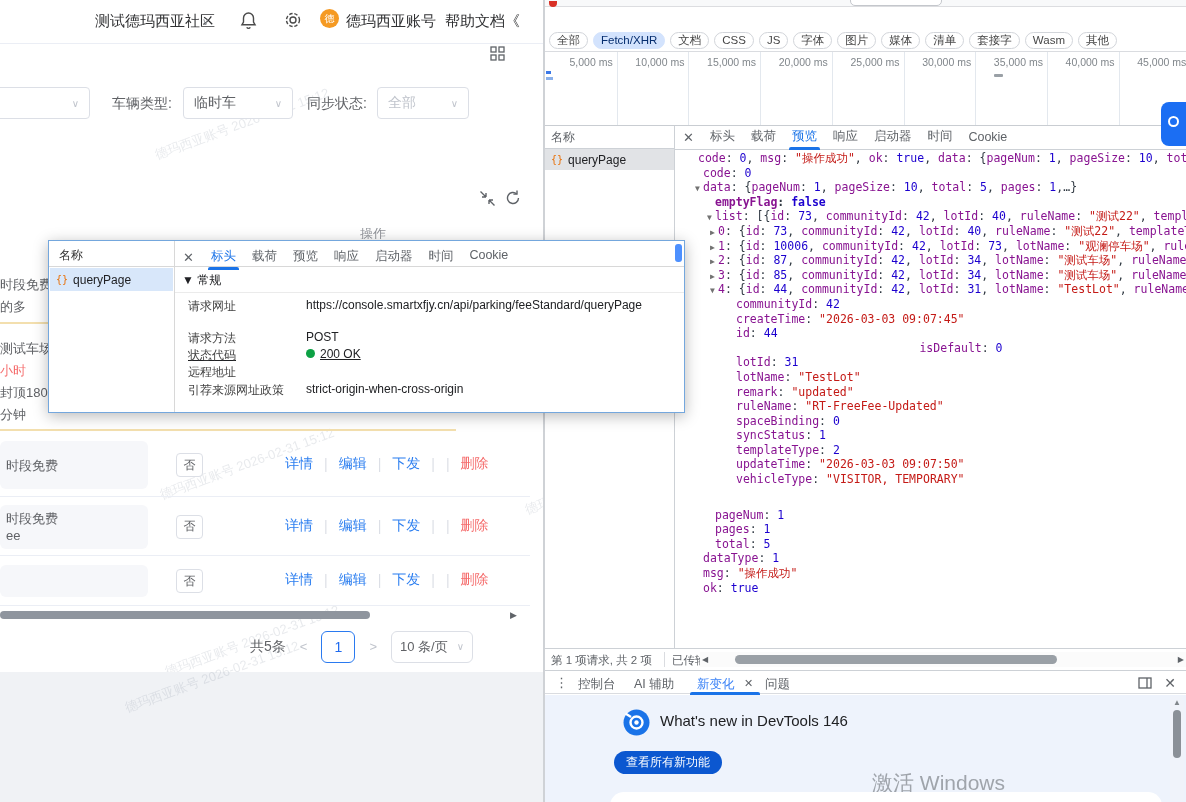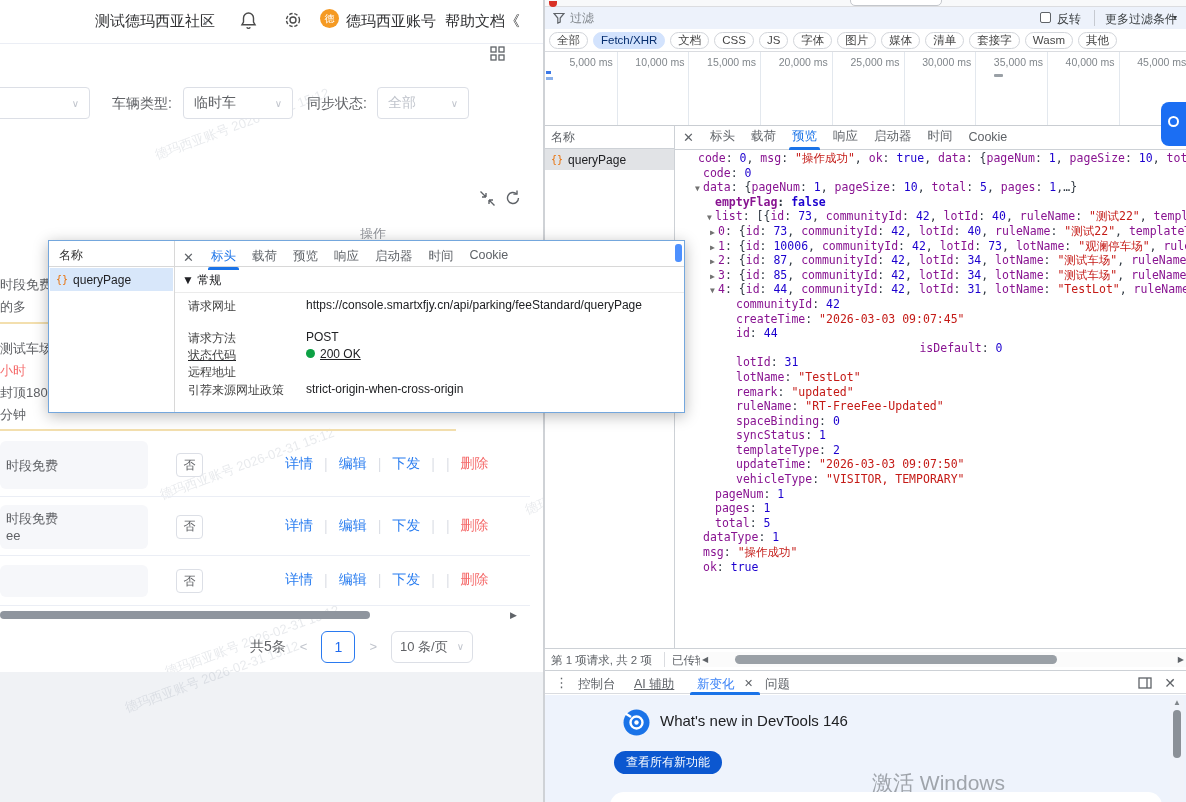--- a/index.html
+++ b/index.html
@@ -264,33 +264,20 @@
     <div class="footer-bg"></div>
     <span class="wm" style="left:120px; top:668px;">德玛西亚账号 2026-02-31 15:12</span>
   </div>
 
   <div class="devtools">
     <div class="dt-sliver">
       <span class="rec-dot"></span>
       <span class="sliver-pill"></span>
     </div>
 
-    <div class="filter-bar">
-      <span style="margin-left:8px;">
-        <svg class="icon-svg" width="12" height="12" viewBox="0 0 12 12">
-            <path d="M1 1.5h10L7.2 6v4L4.8 11V6z" fill="none" stroke="#5f6368" stroke-width="1.2"></path>
-          </svg>
-      </span>
-      <span class="filter-ph">过滤</span>
-      <span class="inv-box"></span>
-      <span class="inv-label">反转</span>
-      <span class="fb-div"></span>
-      <span class="more-filters">更多过滤条件</span>
-      <span class="mf-caret">▾</span>
-    </div>
 
     <div class="chips" id="dt-chips">
         <span class="chip">全部</span>
         <span class="chip active">Fetch/XHR</span>
         <span class="chip">文档</span>
         <span class="chip">CSS</span>
         <span class="chip">JS</span>
         <span class="chip">字体</span>
         <span class="chip">图片</span>
         <span class="chip">媒体</span>
@@ -361,21 +348,21 @@
         <div class="pline" style="padding-left: 61px; text-align: center;"><span class="jk">isDefault</span><span class="jp">: </span><span class="jn">0</span></div>
         <div class="pline" style="padding-left: 61px;"><span class="jk">lotId</span><span class="jp">: </span><span class="jn">31</span></div>
         <div class="pline" style="padding-left: 61px;"><span class="jk">lotName</span><span class="jp">: </span><span class="js2">"TestLot"</span></div>
         <div class="pline" style="padding-left: 61px;"><span class="jk">remark</span><span class="jp">: </span><span class="js2">"updated"</span></div>
         <div class="pline" style="padding-left: 61px;"><span class="jk">ruleName</span><span class="jp">: </span><span class="js2">"RT-FreeFee-Updated"</span></div>
         <div class="pline" style="padding-left: 61px;"><span class="jk">spaceBinding</span><span class="jp">: </span><span class="jn">0</span></div>
         <div class="pline" style="padding-left: 61px;"><span class="jk">syncStatus</span><span class="jp">: </span><span class="jn">1</span></div>
         <div class="pline" style="padding-left: 61px;"><span class="jk">templateType</span><span class="jp">: </span><span class="jn">2</span></div>
         <div class="pline" style="padding-left: 61px;"><span class="jk">updateTime</span><span class="jp">: </span><span class="js2">"2026-03-03 09:07:50"</span></div>
         <div class="pline" style="padding-left: 61px;"><span class="jk">vehicleType</span><span class="jp">: </span><span class="js2">"VISITOR, TEMPORARY"</span></div>
-        <div class="pline" style="padding-left: 40px;"><span class="jk">pageNum</span><span class="jp">: </span><span class="jn">1</span></div>
+        <div class="pline" style="padding-left: 40px; margin-top: 21px;"><span class="jk">pageNum</span><span class="jp">: </span><span class="jn">1</span></div>
         <div class="pline" style="padding-left: 40px;"><span class="jk">pages</span><span class="jp">: </span><span class="jn">1</span></div>
         <div class="pline" style="padding-left: 40px;"><span class="jk">total</span><span class="jp">: </span><span class="jn">5</span></div>
         <div class="pline" style="padding-left: 28px;"><span class="jk">dataType</span><span class="jp">: </span><span class="jn">1</span></div>
         <div class="pline" style="padding-left: 28px;"><span class="jk">msg</span><span class="jp">: </span><span class="js2">"操作成功"</span></div>
         <div class="pline" style="padding-left: 28px;"><span class="jk">ok</span><span class="jp">: </span><span class="jn">true</span></div>
       </div>
 
     <div class="dt-status">
       <span class="txt">第 1 项请求, 共 2 项</span>
       <span class="st-div"></span>
@@ -383,21 +370,21 @@
       <span class="dt-hscroll">
         <span class="la">◀</span>
         <span class="thumb"></span>
         <span class="ra">▶</span>
       </span>
     </div>
 
     <div class="drawer-tabs">
       <span class="kebab">⋮</span>
       <span class="dtab" style="left:33px;">控制台</span>
-      <span class="dtab" style="left:89px;text-decoration:underline;">AI 辅助</span>
+      <span class="dtab" style="left:89px;">AI 辅助</span>
       <span class="dtab active" style="left:152px;">新变化</span>
       <span class="dtab-x" style="left:199px; position:absolute;">✕</span>
       <span class="dtab" style="left:220px;">问题</span>
       <span class="dtab-underline"></span>
       <span class="drawer-right-icons">
         <span>
           <svg class="icon-svg" width="14" height="12" viewBox="0 0 14 12">
               <rect x="1" y="1" width="12" height="10" fill="none" stroke="#5f6368" stroke-width="1.3"></rect>
               <line x1="9" y1="1" x2="9" y2="11" stroke="#5f6368" stroke-width="1.3"></line>
             </svg>

